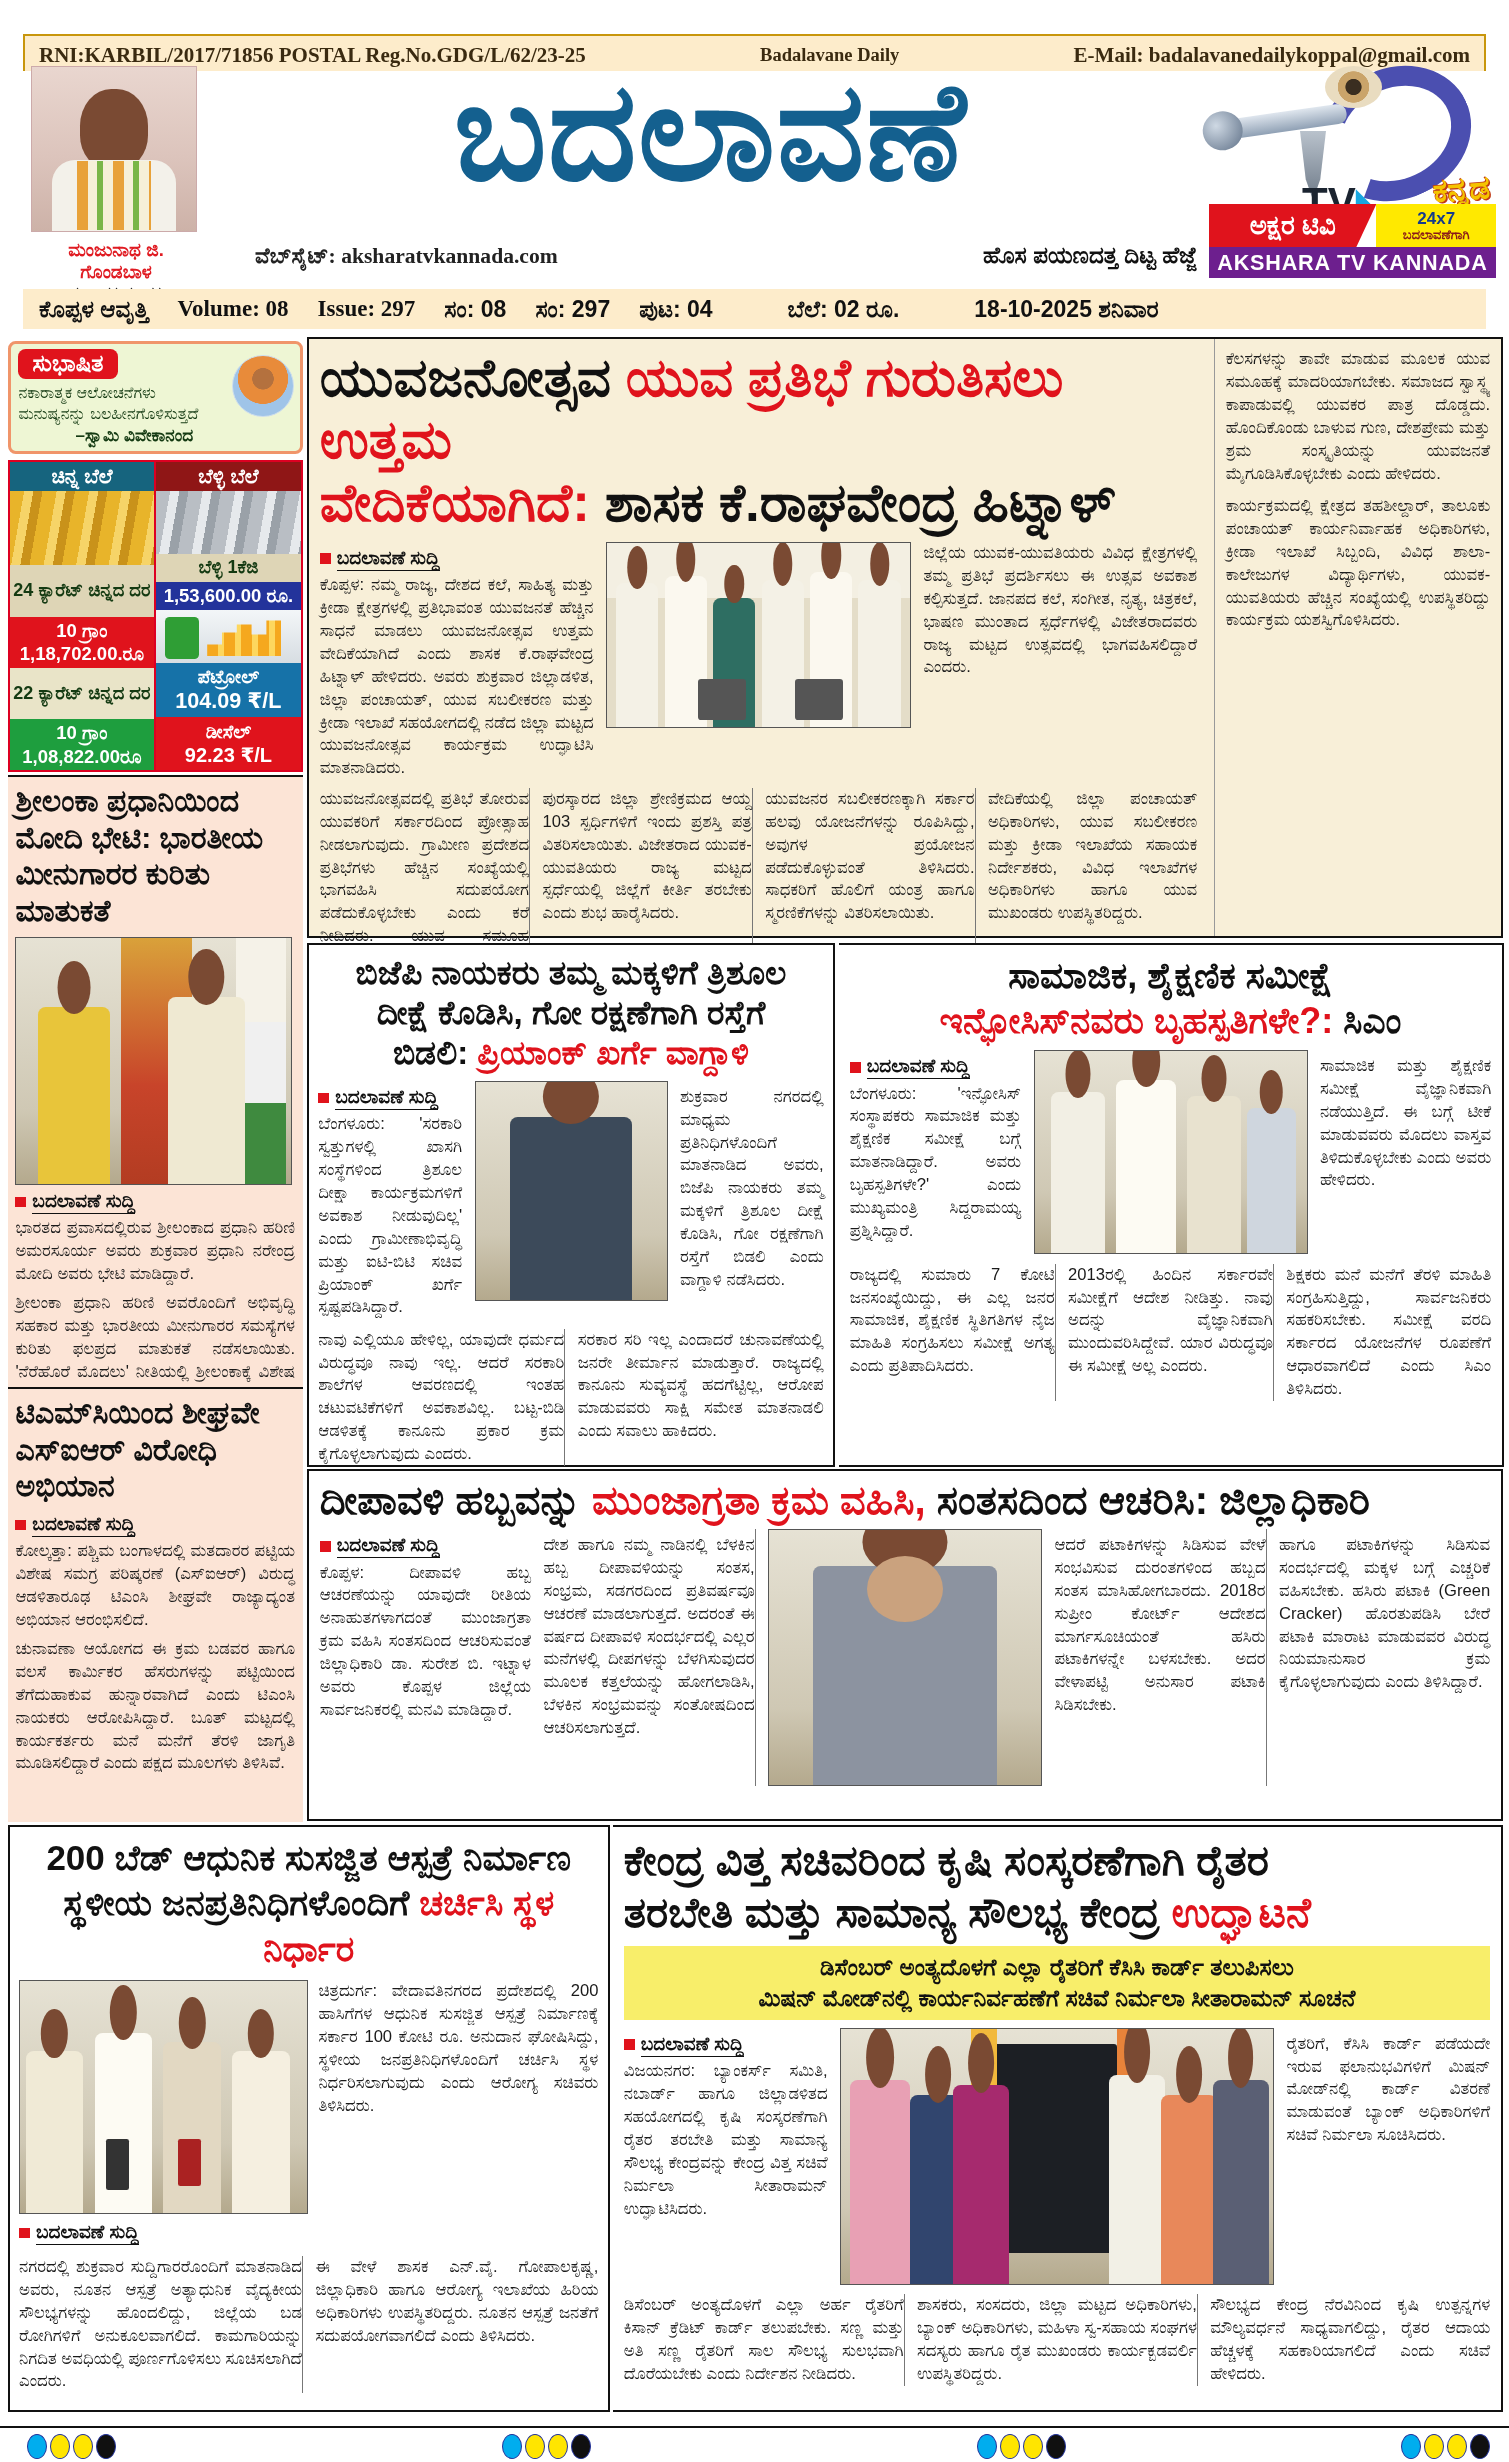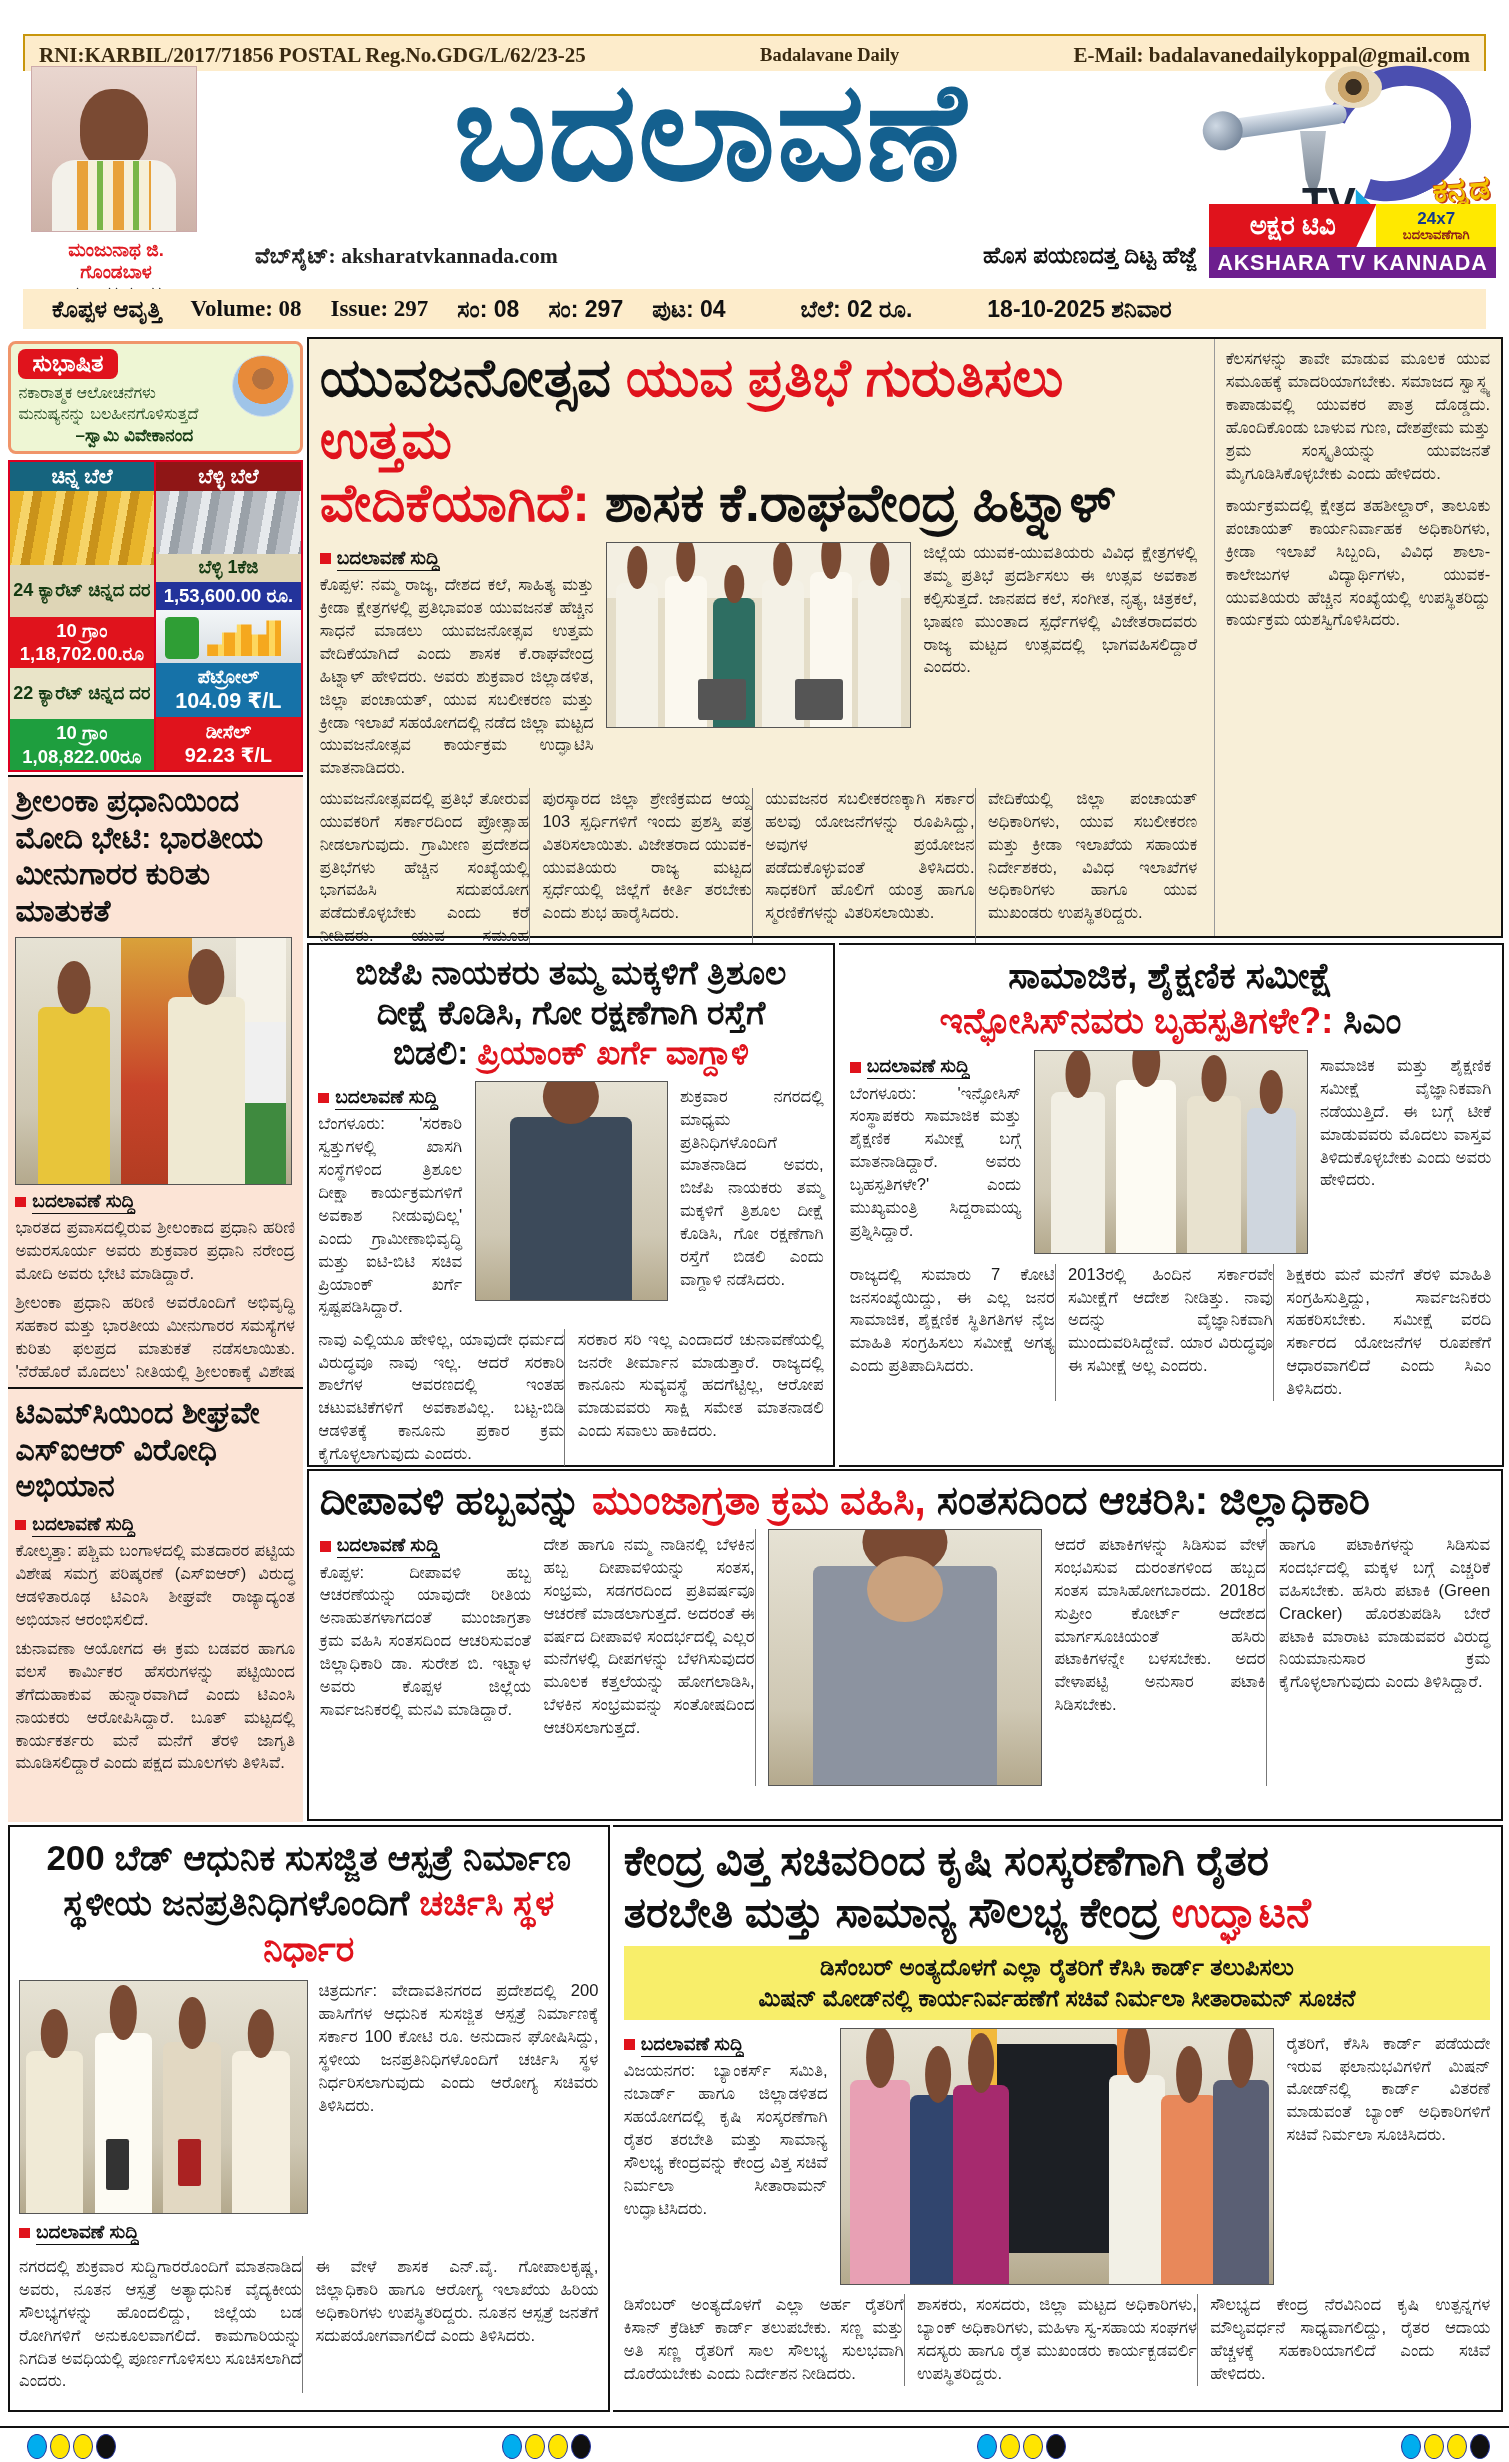--- a/index.html
+++ b/index.html
@@ -29,21 +29,21 @@
   .logo-pen{position:absolute;left:91px;top:60px;width:26px;height:69px;background:linear-gradient(180deg,#b9c2cc,#6e7a88);clip-path:polygon(0 0,100% 0,78% 70%,50% 100%,22% 70%);}
   .logo-eye{position:absolute;left:116px;top:-4.6px;width:57px;height:42px;background:radial-gradient(circle at 50% 50%,#3a2e20 0 7.7px,#caa46a 8.5px 15.4px,#e9dcc0 16px);border-radius:50%;}
   .logo-tv{position:absolute;left:93px;top:108px;font-weight:bold;font-size:42px;color:#1b2430;}
   .logo-tv sup{color:#18a7e0;font-size:20px;}
   .logo-kn{position:absolute;right:6.2px;top:100px;font-weight:bold;font-size:32px;color:#f5c400;text-shadow:1.5px 1.5px 0 #c03a16,-0.8px -0.8px 0 #c03a16;transform:rotate(-4deg);}
   .logo-bar1{position:absolute;left:0;bottom:31px;width:287px;height:43px;display:flex;}
   .logo-bar1 .red{flex:1.4;background:#e0131c;color:#fff;font-weight:bold;font-size:26px;display:flex;align-items:center;justify-content:center;clip-path:polygon(0 0,100% 0,88% 100%,0 100%);}
   .logo-bar1 .yel{flex:1;background:#ffe900;color:#143a8c;font-weight:bold;display:flex;flex-direction:column;align-items:center;justify-content:center;font-size:17px;line-height:1.05;}
   .logo-bar2{position:absolute;left:0;bottom:0;width:287px;height:31px;background:#6d1f8e;color:#fff;font-weight:bold;font-size:21.6px;display:flex;align-items:center;justify-content:center;letter-spacing:0.8px;}
   
-  .infobar{left:23px;top:289px;width:1463px;height:40px;background:#fdeccb;display:flex;align-items:center;gap:29px;padding:0 29px;box-sizing:border-box;font-weight:bold;font-size:23px;color:#111;}
+  .infobar{left:23px;top:289px;width:1463px;height:40px;background:#fdeccb;display:flex;align-items:center;gap:29px;padding:0 16px;box-sizing:border-box;font-weight:bold;font-size:23px;color:#111;}
   .infobar .en{font-family:"Liberation Serif","DejaVu Serif",serif;}
   .red{color:#e0131c;}
   .byline{display:flex;align-items:center;gap:6.2px;font-weight:bold;font-size:18.5px;color:#111;margin:4.6px 0 3.1px 0;}
   .byline .sq{width:10.8px;height:10.8px;background:#e0131c;display:inline-block;}
   .byline .bl{border-bottom:1.5px solid #111;padding-bottom:1.5px;}
   .body-t{font-size:16.6px;line-height:1.38;text-align:justify;color:#1a1a1a;}
   .photo{position:relative;overflow:hidden;border:0.8px solid #555;background:linear-gradient(180deg,#e6e2d4 0%,#cfc8b4 70%,#b4a98d 100%);}
   .photo .p{position:absolute;bottom:0;border-radius:7.7px 7.7px 0 0;}
   .photo .p::before{content:"";position:absolute;left:50%;top:-26%;transform:translateX(-50%);width:46%;height:30%;background:#7a4a33;border-radius:50%;}
   .vrule{border-right:1.5px solid #777;}

